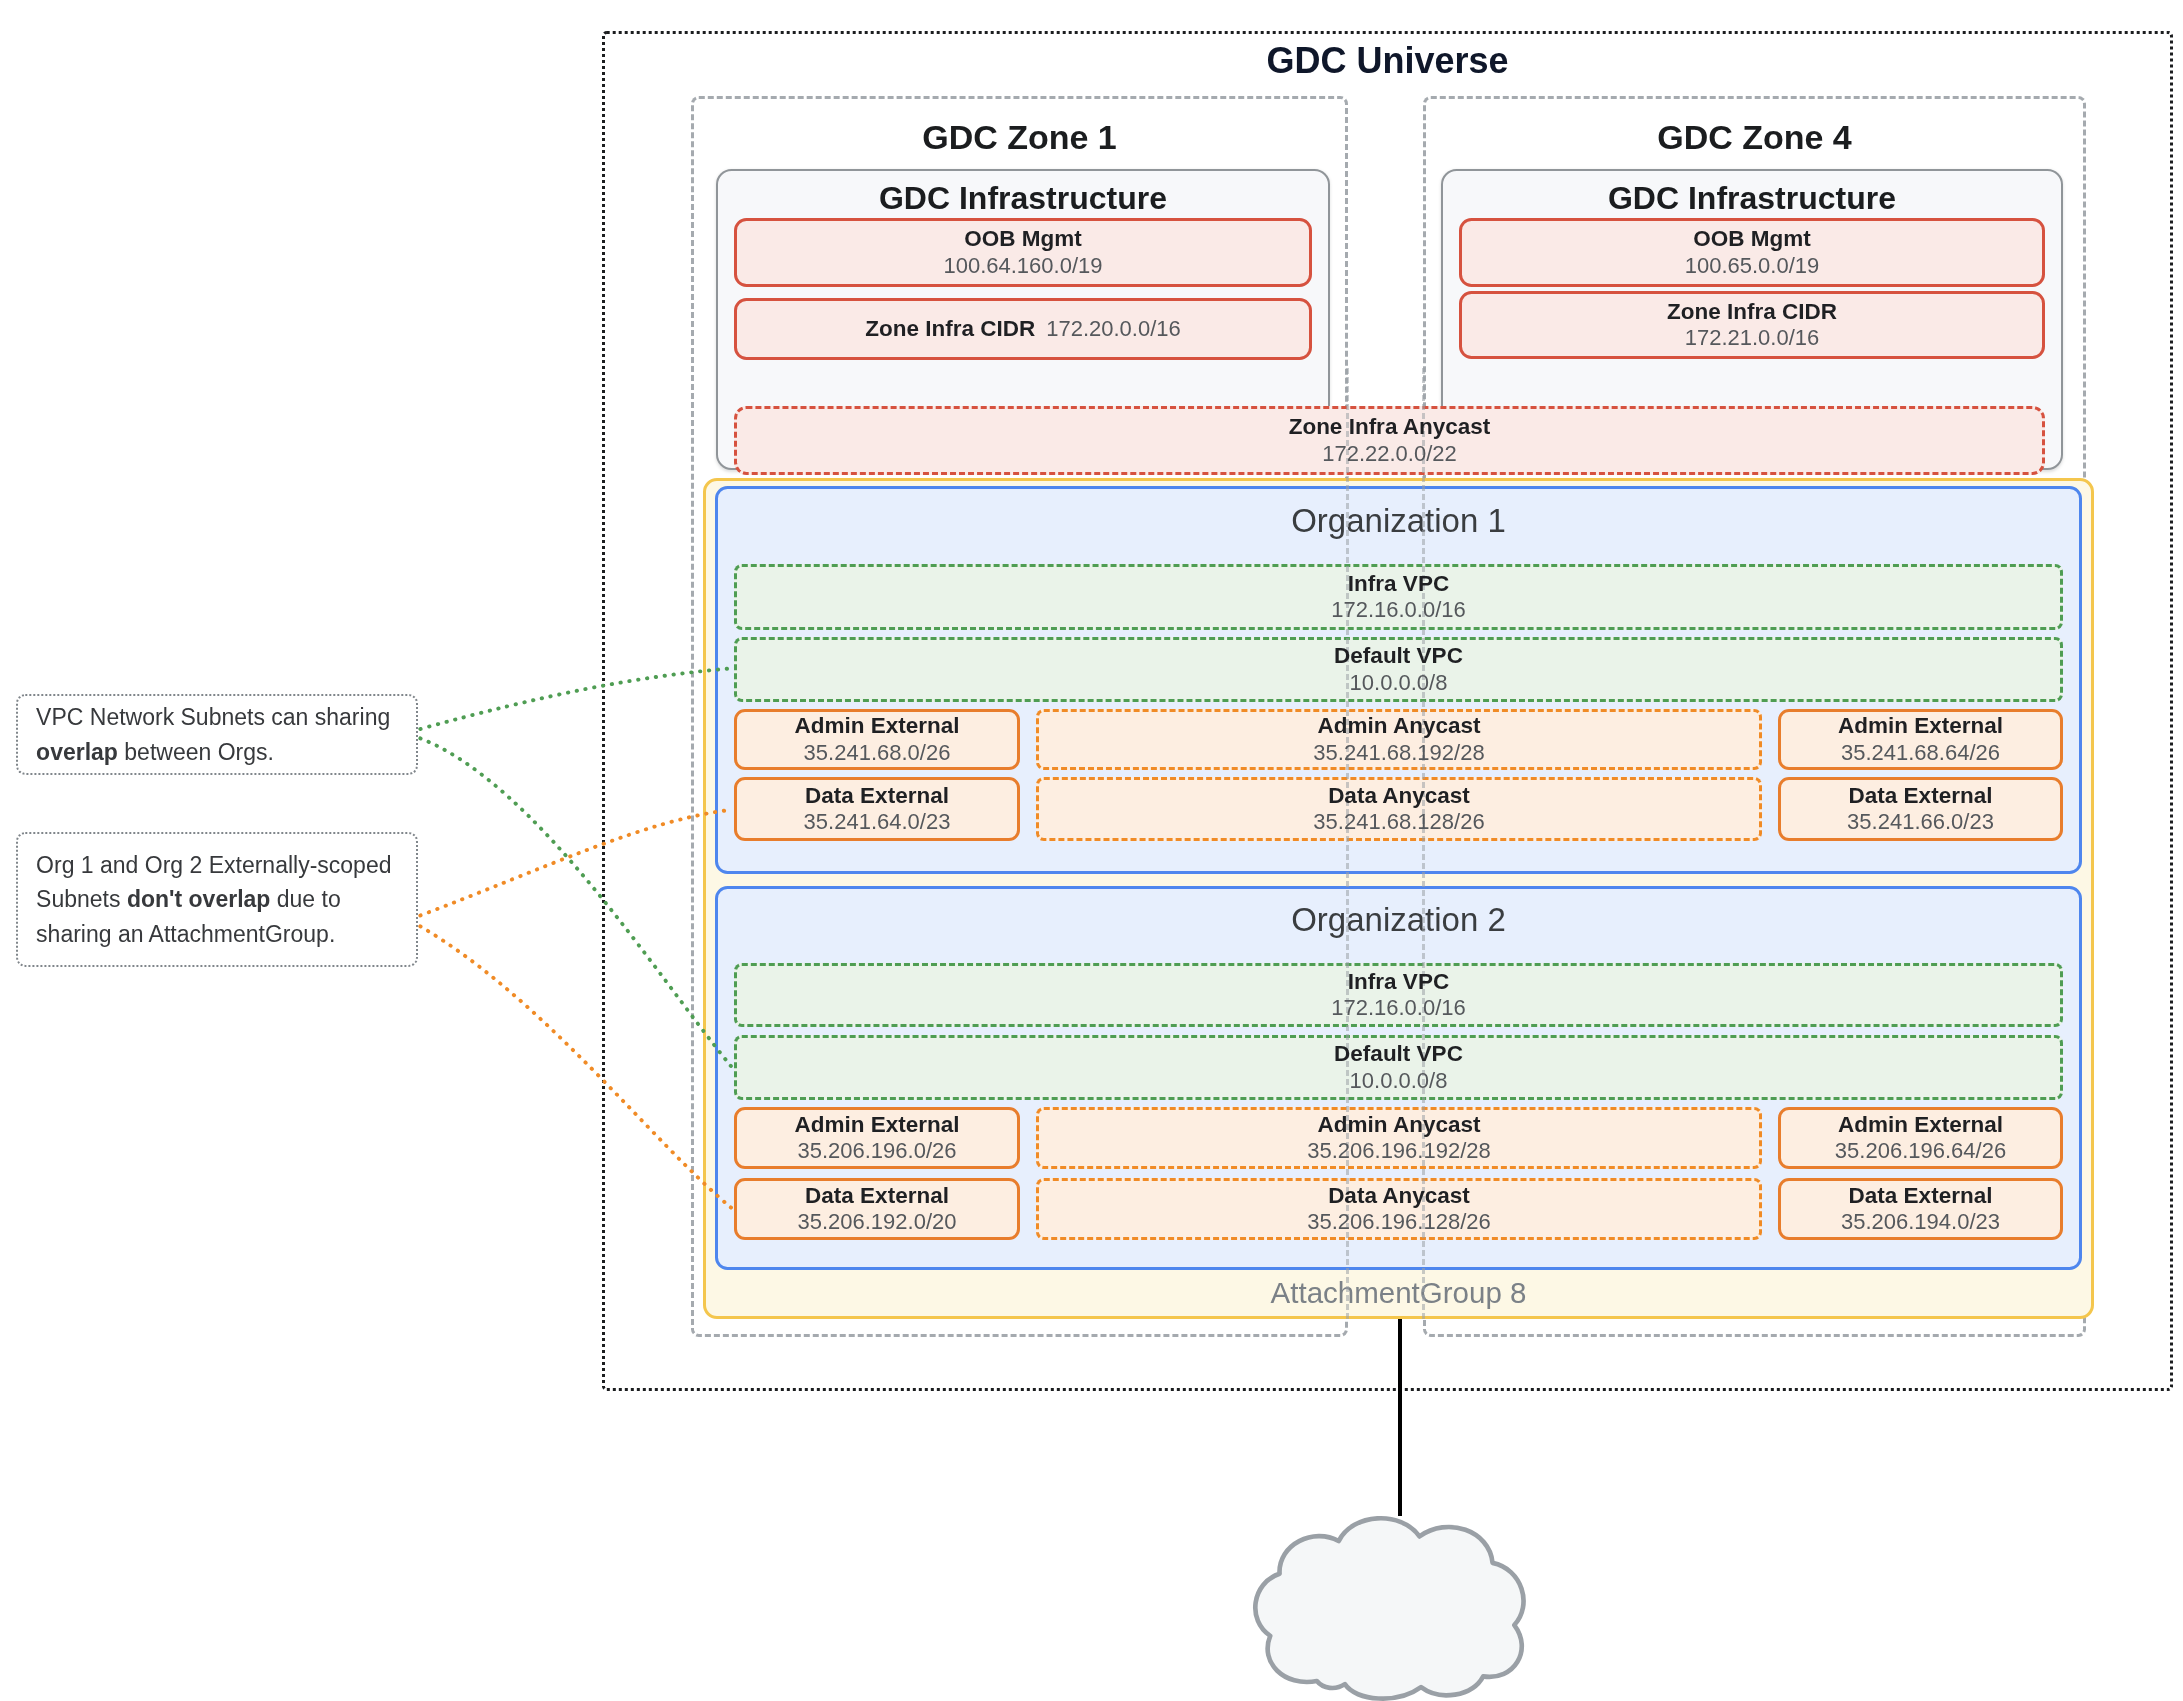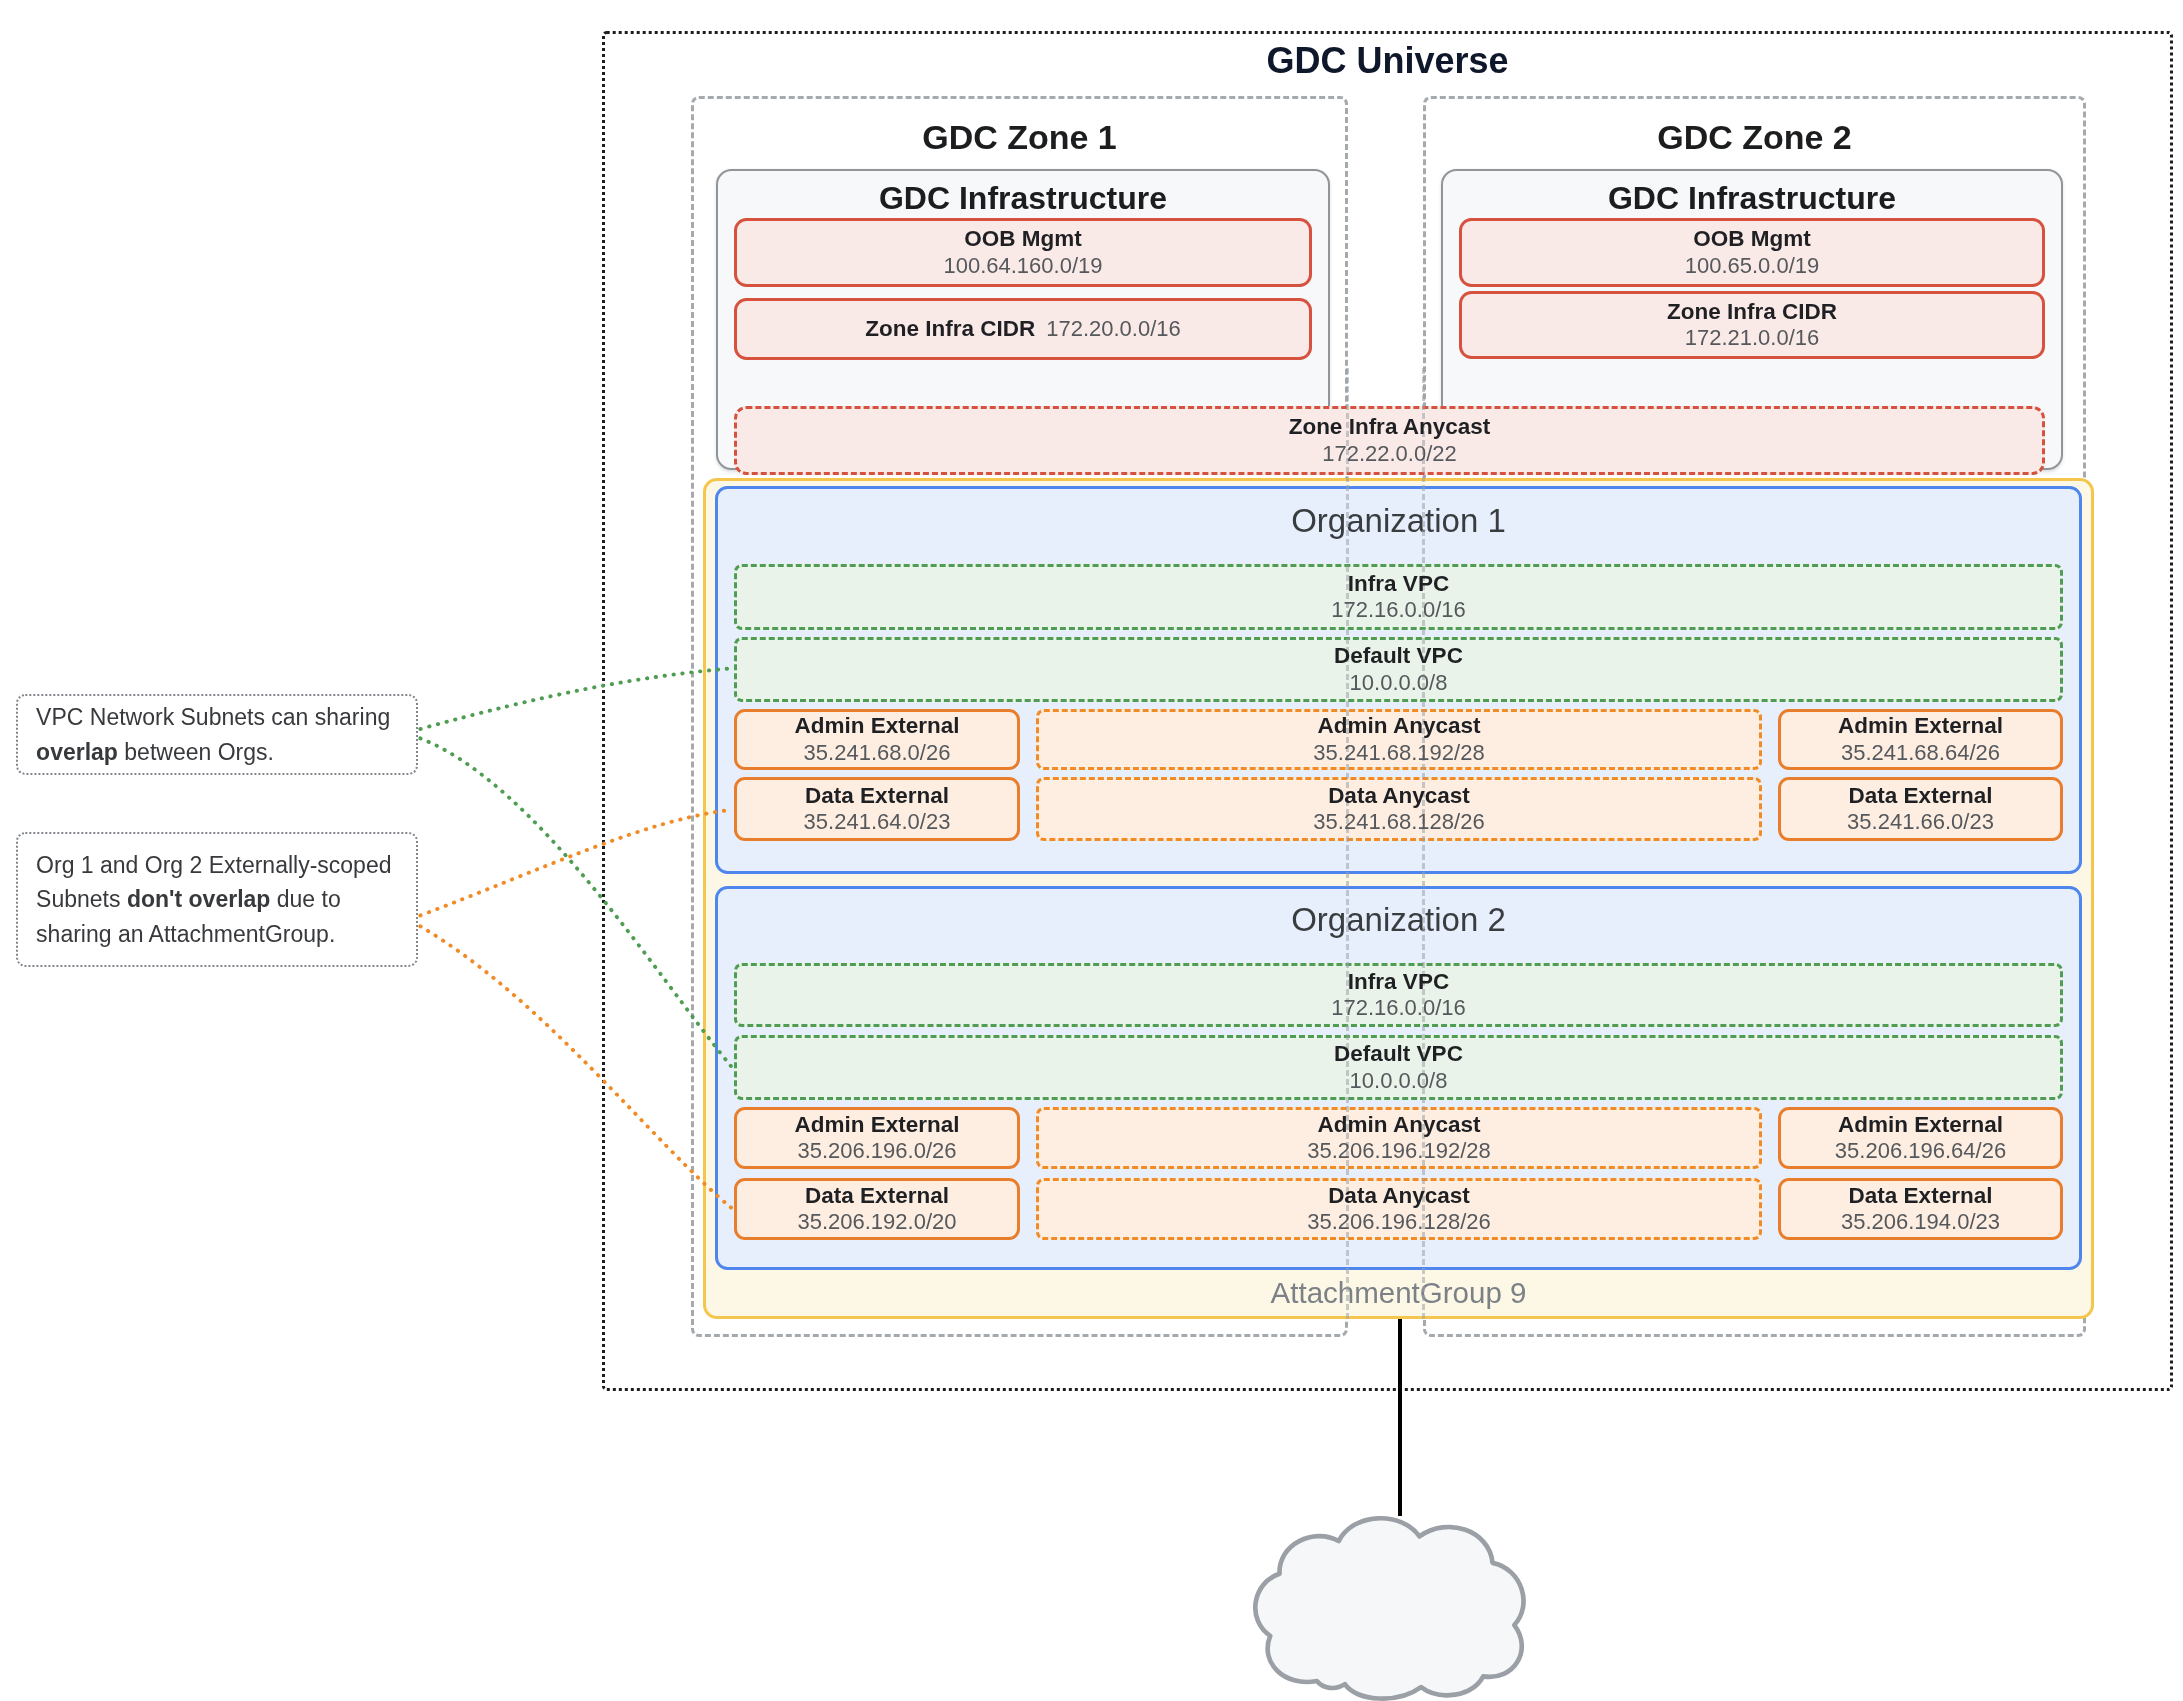--- a/index.html
+++ b/index.html
@@ -46,21 +46,21 @@
 <body>
 
 <div id="canvas">
 
   <div class="abs universe" style="left:602px;top:31px;width:1571px;height:1360px;"></div>
   <div class="abs universe-title" style="left:602px;top:40px;width:1571px;">GDC Universe</div>
 
   <div class="abs zone" style="left:691px;top:96px;width:657px;height:1241px;"></div>
   <div class="abs zone" style="left:1423px;top:96px;width:663px;height:1241px;"></div>
   <div class="abs zone-title" style="left:691px;top:118px;width:657px;">GDC Zone 1</div>
-  <div class="abs zone-title" style="left:1423px;top:118px;width:663px;">GDC Zone 2</div>
+  <div class="abs zone-title" style="left:1423px;top:118px;width:663px;">GDC Zone 4</div>
 
   <div class="abs infra" style="left:716px;top:169px;width:614px;height:301px;"></div>
   <div class="abs infra-title" style="left:716px;top:180px;width:614px;">GDC Infrastructure</div>
   <div class="abs infra" style="left:1441px;top:169px;width:622px;height:301px;"></div>
   <div class="abs infra-title" style="left:1441px;top:180px;width:622px;">GDC Infrastructure</div>
 
   <div class="abs redbox nbox" style="left:734px;top:218px;width:578px;height:69px;">
     <span class="bl">OOB Mgmt</span>
     <span class="bv">100.64.160.0/19</span>
   </div>
@@ -79,21 +79,21 @@
     <span class="bl">Zone Infra CIDR</span>
     <span class="bv">172.21.0.0/16</span>
   </div>
 
   <div class="abs redbox dashed nbox" style="left:734px;top:368px;width:1311px;height:69px;margin-top:38px;">
     <span class="bl">Zone Infra Anycast</span>
     <span class="bv">172.22.0.0/22</span>
   </div>
 
   <div class="abs attach" style="left:703px;top:478px;width:1391px;height:841px;"></div>
-  <div class="abs attach-label" style="left:703px;top:1276px;width:1391px;">AttachmentGroup 9</div>
+  <div class="abs attach-label" style="left:703px;top:1276px;width:1391px;">AttachmentGroup 8</div>
 
   <div class="abs org" style="left:715px;top:486px;width:1367px;height:388px;"></div>
   <div class="abs org-title" style="left:715px;top:502px;width:1367px;">Organization 1</div>
 
   <div class="abs greenbox nbox" style="left:734px;top:564px;width:1329px;height:66px;">
     <span class="bl">Infra VPC</span>
     <span class="bv">172.16.0.0/16</span>
   </div>
   <div class="abs greenbox nbox" style="left:734px;top:637px;width:1329px;height:65px;">
     <span class="bl">Default VPC</span>

